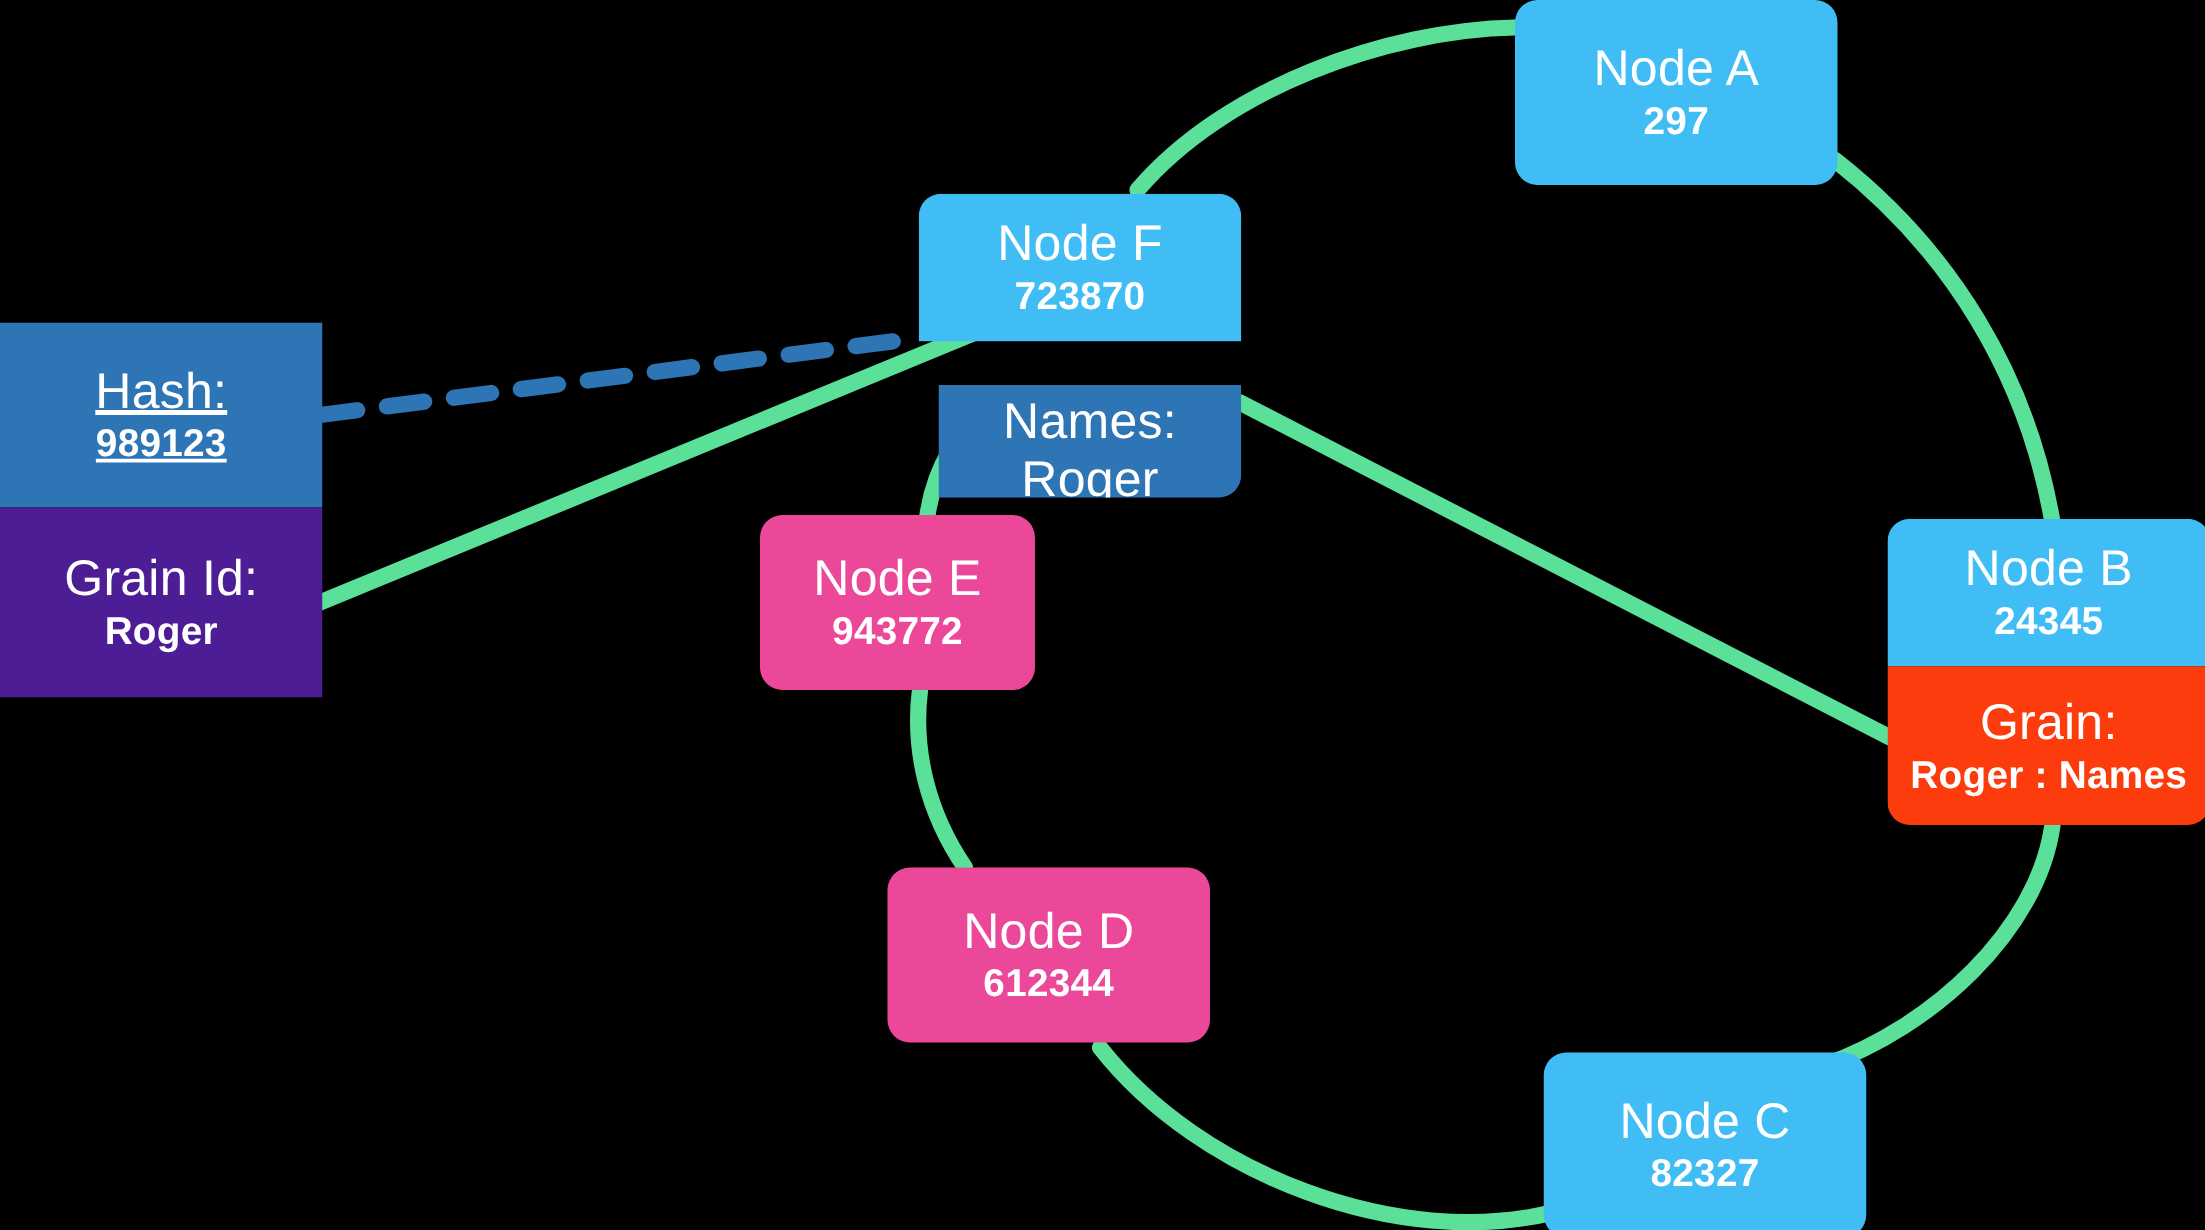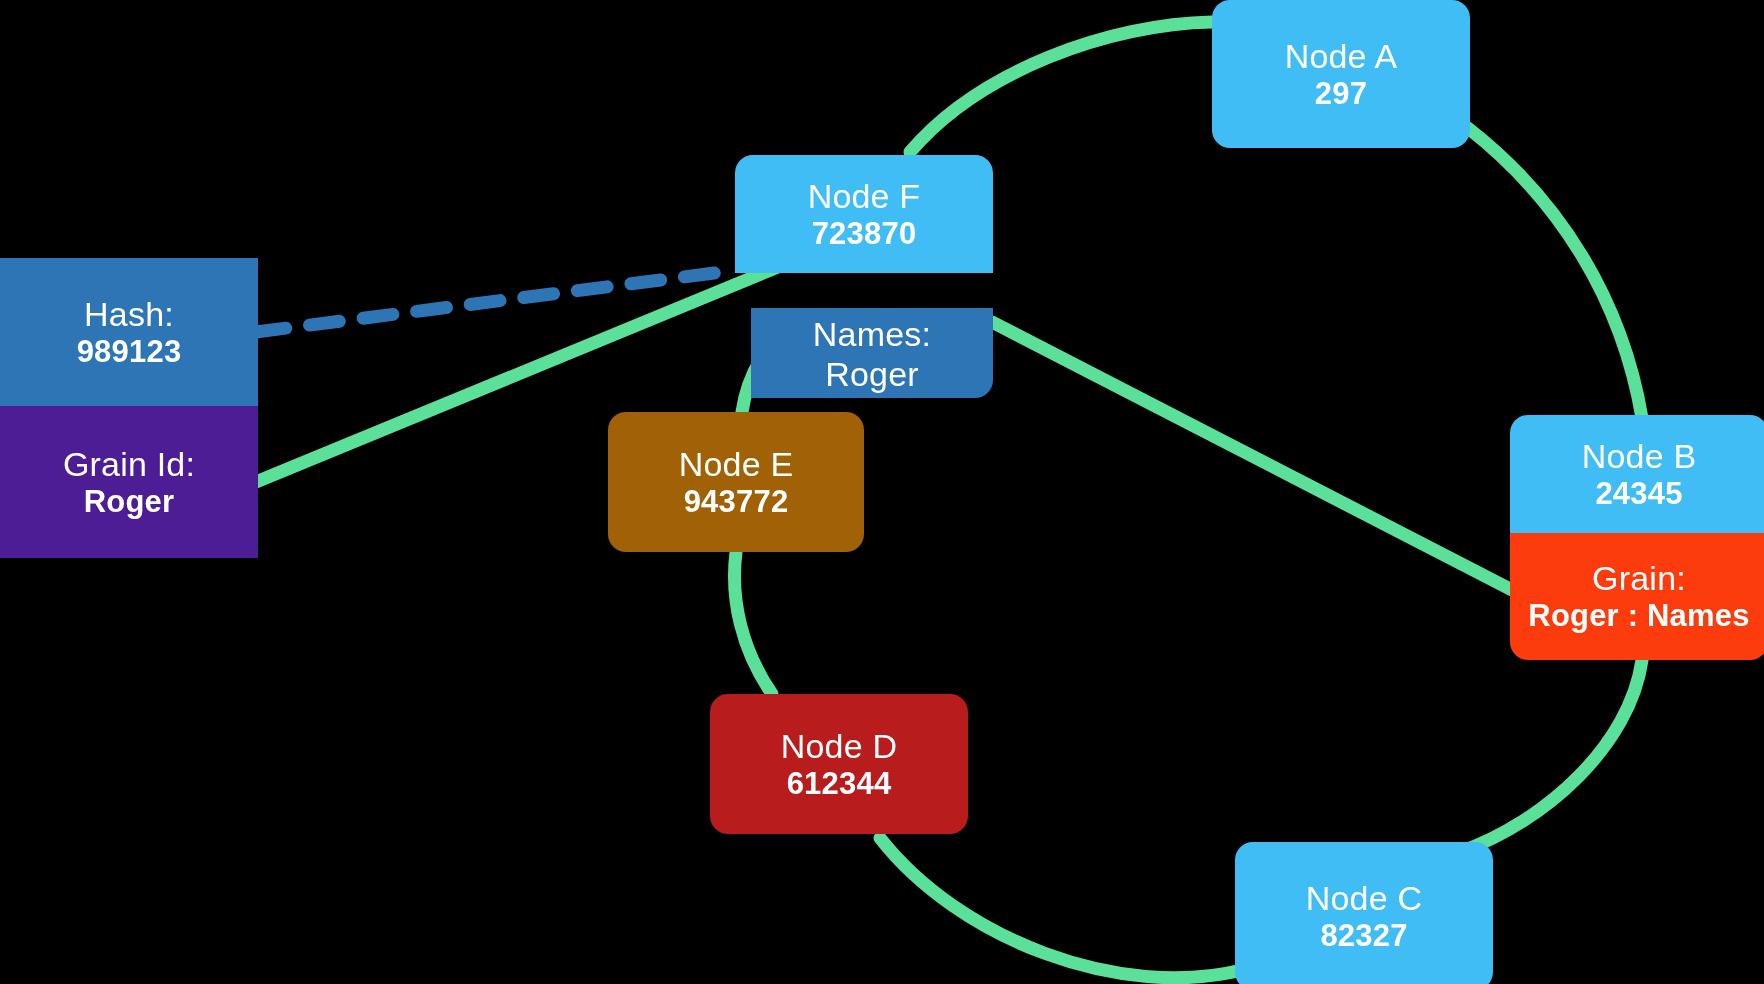--- a/index.html
+++ b/index.html
@@ -42,21 +42,21 @@
     align-items: center;
     justify-content: center;
     text-align: center;
     color: #ffffff;
     line-height: 1.18;
     padding: 6px 10px;
     box-sizing: border-box;
   }
   .seg .t-label {
     font-weight: 400;
-    font-size: 34px;
+    font-size: 40px;
     letter-spacing: 0.2px;
     text-align: center;
   }
   .seg .t-value {
     font-weight: bold;
     font-size: 31px;
     letter-spacing: 0.2px;
   }
 </style>
 </head>
@@ -79,21 +79,21 @@
     <path d="M 910 152 C 980 70 1110 24 1212 22" fill="none" stroke="#5BE09A" stroke-width="13" stroke-linecap="round"></path>
 
     <path d="M 992 322 L 1512 590" fill="none" stroke="#5BE09A" stroke-width="13" stroke-linecap="round"></path>
 
     <path d="M 256 482 L 790 262" fill="none" stroke="#5BE09A" stroke-width="13" stroke-linecap="round"></path>
 
     <path d="M 256 332 L 738 270" fill="none" stroke="#2E75B6" stroke-width="13" stroke-linecap="round" stroke-dasharray="30 24"></path>
   </svg>
 
   <div class="node square" style="left:0px; top:258px; width:258px; height:300px;">
-    <div class="seg" style="background:#2E75B6; flex:0 0 148px;">
+    <div class="seg" style="background:#2E75B6; flex:0 0 148px;text-decoration:underline;">
       <div class="t-label">Hash:</div>
       <div class="t-value">989123</div>
     </div>
     <div class="seg" style="background:#4c1d95; flex:1 1 auto;">
       <div class="t-label">Grain Id:</div>
       <div class="t-value">Roger</div>
     </div>
   </div>
 
   <div class="node" style="left:735px; top:155px; width:258px; height:243px;gap:35px;">
@@ -125,27 +125,27 @@
     </div>
   </div>
 
   <div class="node" style="left:1235px; top:842px; width:258px; height:148px; background:#41BDF5;">
     <div class="seg">
       <div class="t-label">Node C</div>
       <div class="t-value">82327</div>
     </div>
   </div>
 
-  <div class="node" style="left:710px; top:694px; width:258px; height:140px; background:#b91c1c;">
+  <div class="node" style="left:710px; top:694px; width:258px; height:140px; background:#ec4899;">
     <div class="seg">
       <div class="t-label">Node D</div>
       <div class="t-value">612344</div>
     </div>
   </div>
 
-  <div class="node" style="left:608px; top:412px; width:256px; height:140px; background:#a16207;">
+  <div class="node" style="left:608px; top:412px; width:220px; height:140px; background:#ec4899;">
     <div class="seg">
       <div class="t-label">Node E</div>
       <div class="t-value">943772</div>
     </div>
   </div>
 
 </div>
 
 </body></html>

